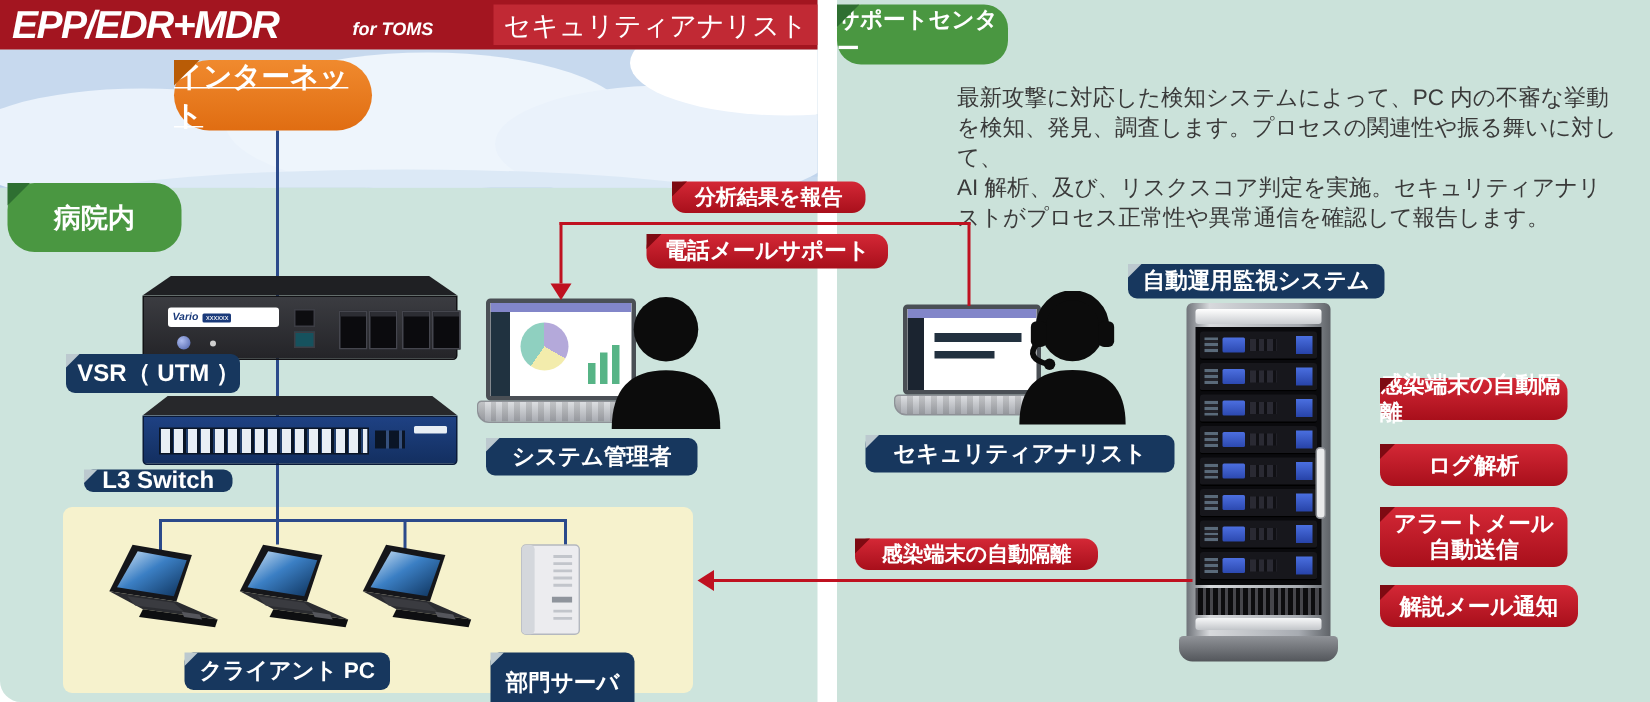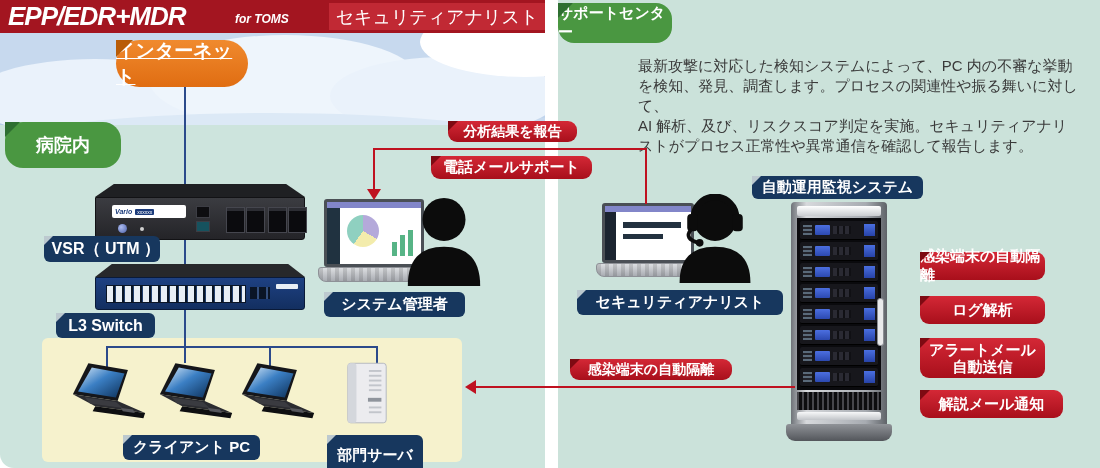--- a/index.html
+++ b/index.html
@@ -40,35 +40,35 @@
   .chip-green::before{border-top:15px solid #2e6f31;border-right:15px solid transparent;}
   .chip-orange{background:linear-gradient(180deg,#f08a2e,#e06d12);border-radius:24px;font-size:19px;text-decoration:underline;}
   .chip-orange::before{border-top:17px solid #b95c06;border-right:17px solid transparent;}
   .chip-red{background:linear-gradient(180deg,#d42836,#a80f1b);border-radius:9px;font-size:15px;}
   .chip-red::before{border-top:10px solid #7e0a12;border-right:10px solid transparent;}
 
   #badge-internet{left:116px;top:40px;width:132px;height:47px;z-index:6;}
   #badge-hospital{left:5px;top:122px;width:116px;height:46px;}
   #badge-support{left:558px;top:3px;width:114px;height:40px;border-radius:16px;font-size:15px;}
   #chip-vsr{left:44px;top:236px;width:116px;height:26px;justify-content:flex-end;}
-  #chip-l3{left:56px;top:313px;width:99px;height:25px;}
+  #chip-l3{left:56px;top:313px;width:99px;height:15px;}
   #chip-admin{left:324px;top:292px;width:141px;height:25px;font-size:15px;}
   #chip-client{left:123px;top:435px;width:137px;height:25px;font-size:15px;}
   #chip-dept{left:327px;top:435px;width:96px;height:41px;font-size:15px;}
   #chip-analyst{left:577px;top:290px;width:206px;height:25px;font-size:15px;}
   #chip-monitor{left:752px;top:176px;width:171px;height:23px;font-size:15px;}
 
   #ribbon-report{left:448px;top:121px;width:129px;height:21px;font-size:14px;z-index:8;}
   #ribbon-phone{left:431px;top:156px;width:161px;height:23px;z-index:8;}
   #ribbon-isolation{left:570px;top:359px;width:162px;height:21px;font-size:14px;z-index:8;}
 
   #feat-0{left:920px;top:252px;width:125px;height:28px;}
   #feat-1{left:920px;top:296px;width:125px;height:28px;}
   #feat-2{left:920px;top:338px;width:125px;height:40px;line-height:17px;text-align:center;white-space:pre-line;}
-  #feat-3{left:920px;top:390px;width:143px;height:28px;}
+  #feat-3{left:920px;top:390px;width:132px;height:28px;}
 
   
   .description{position:absolute;left:638px;top:56px;width:455px;color:#3a3a3a;font-size:15px;
                line-height:20px;z-index:5;}
   .description span{display:block;}
 
   
   .lan-box{position:absolute;left:42px;top:338px;width:420px;height:124px;background:#f6f2cd;
            border-radius:6px;z-index:2;}
 

